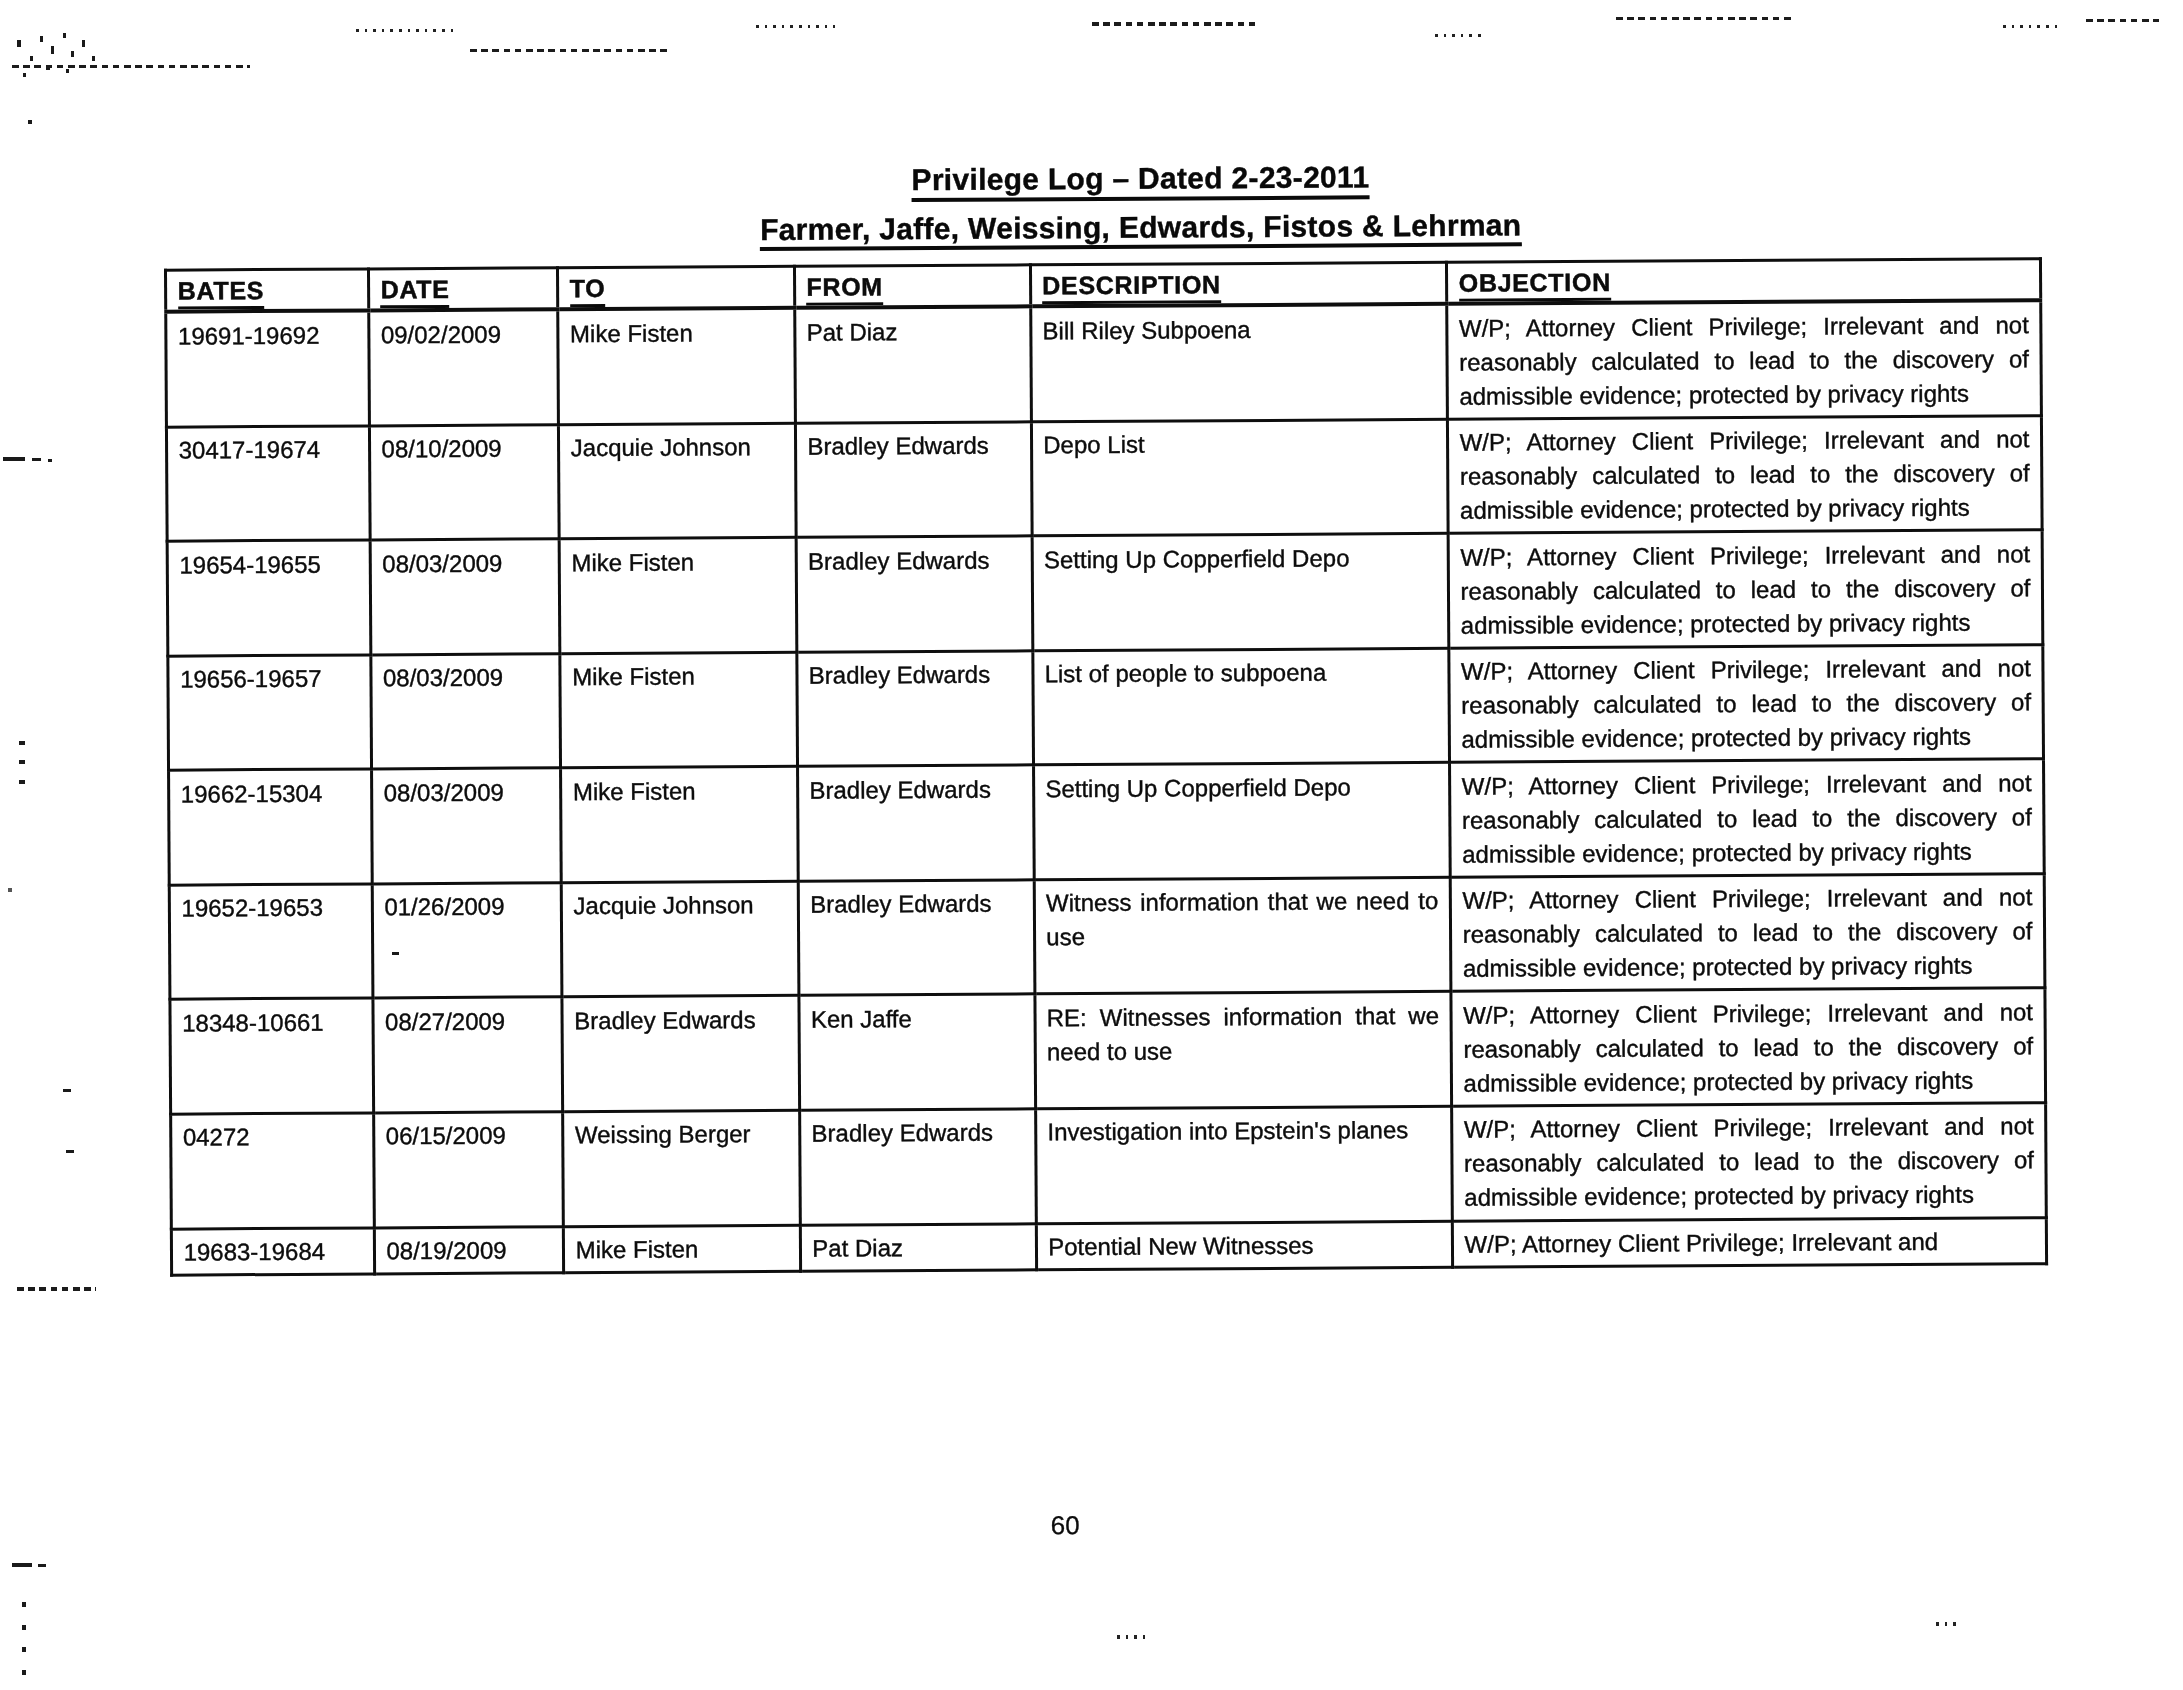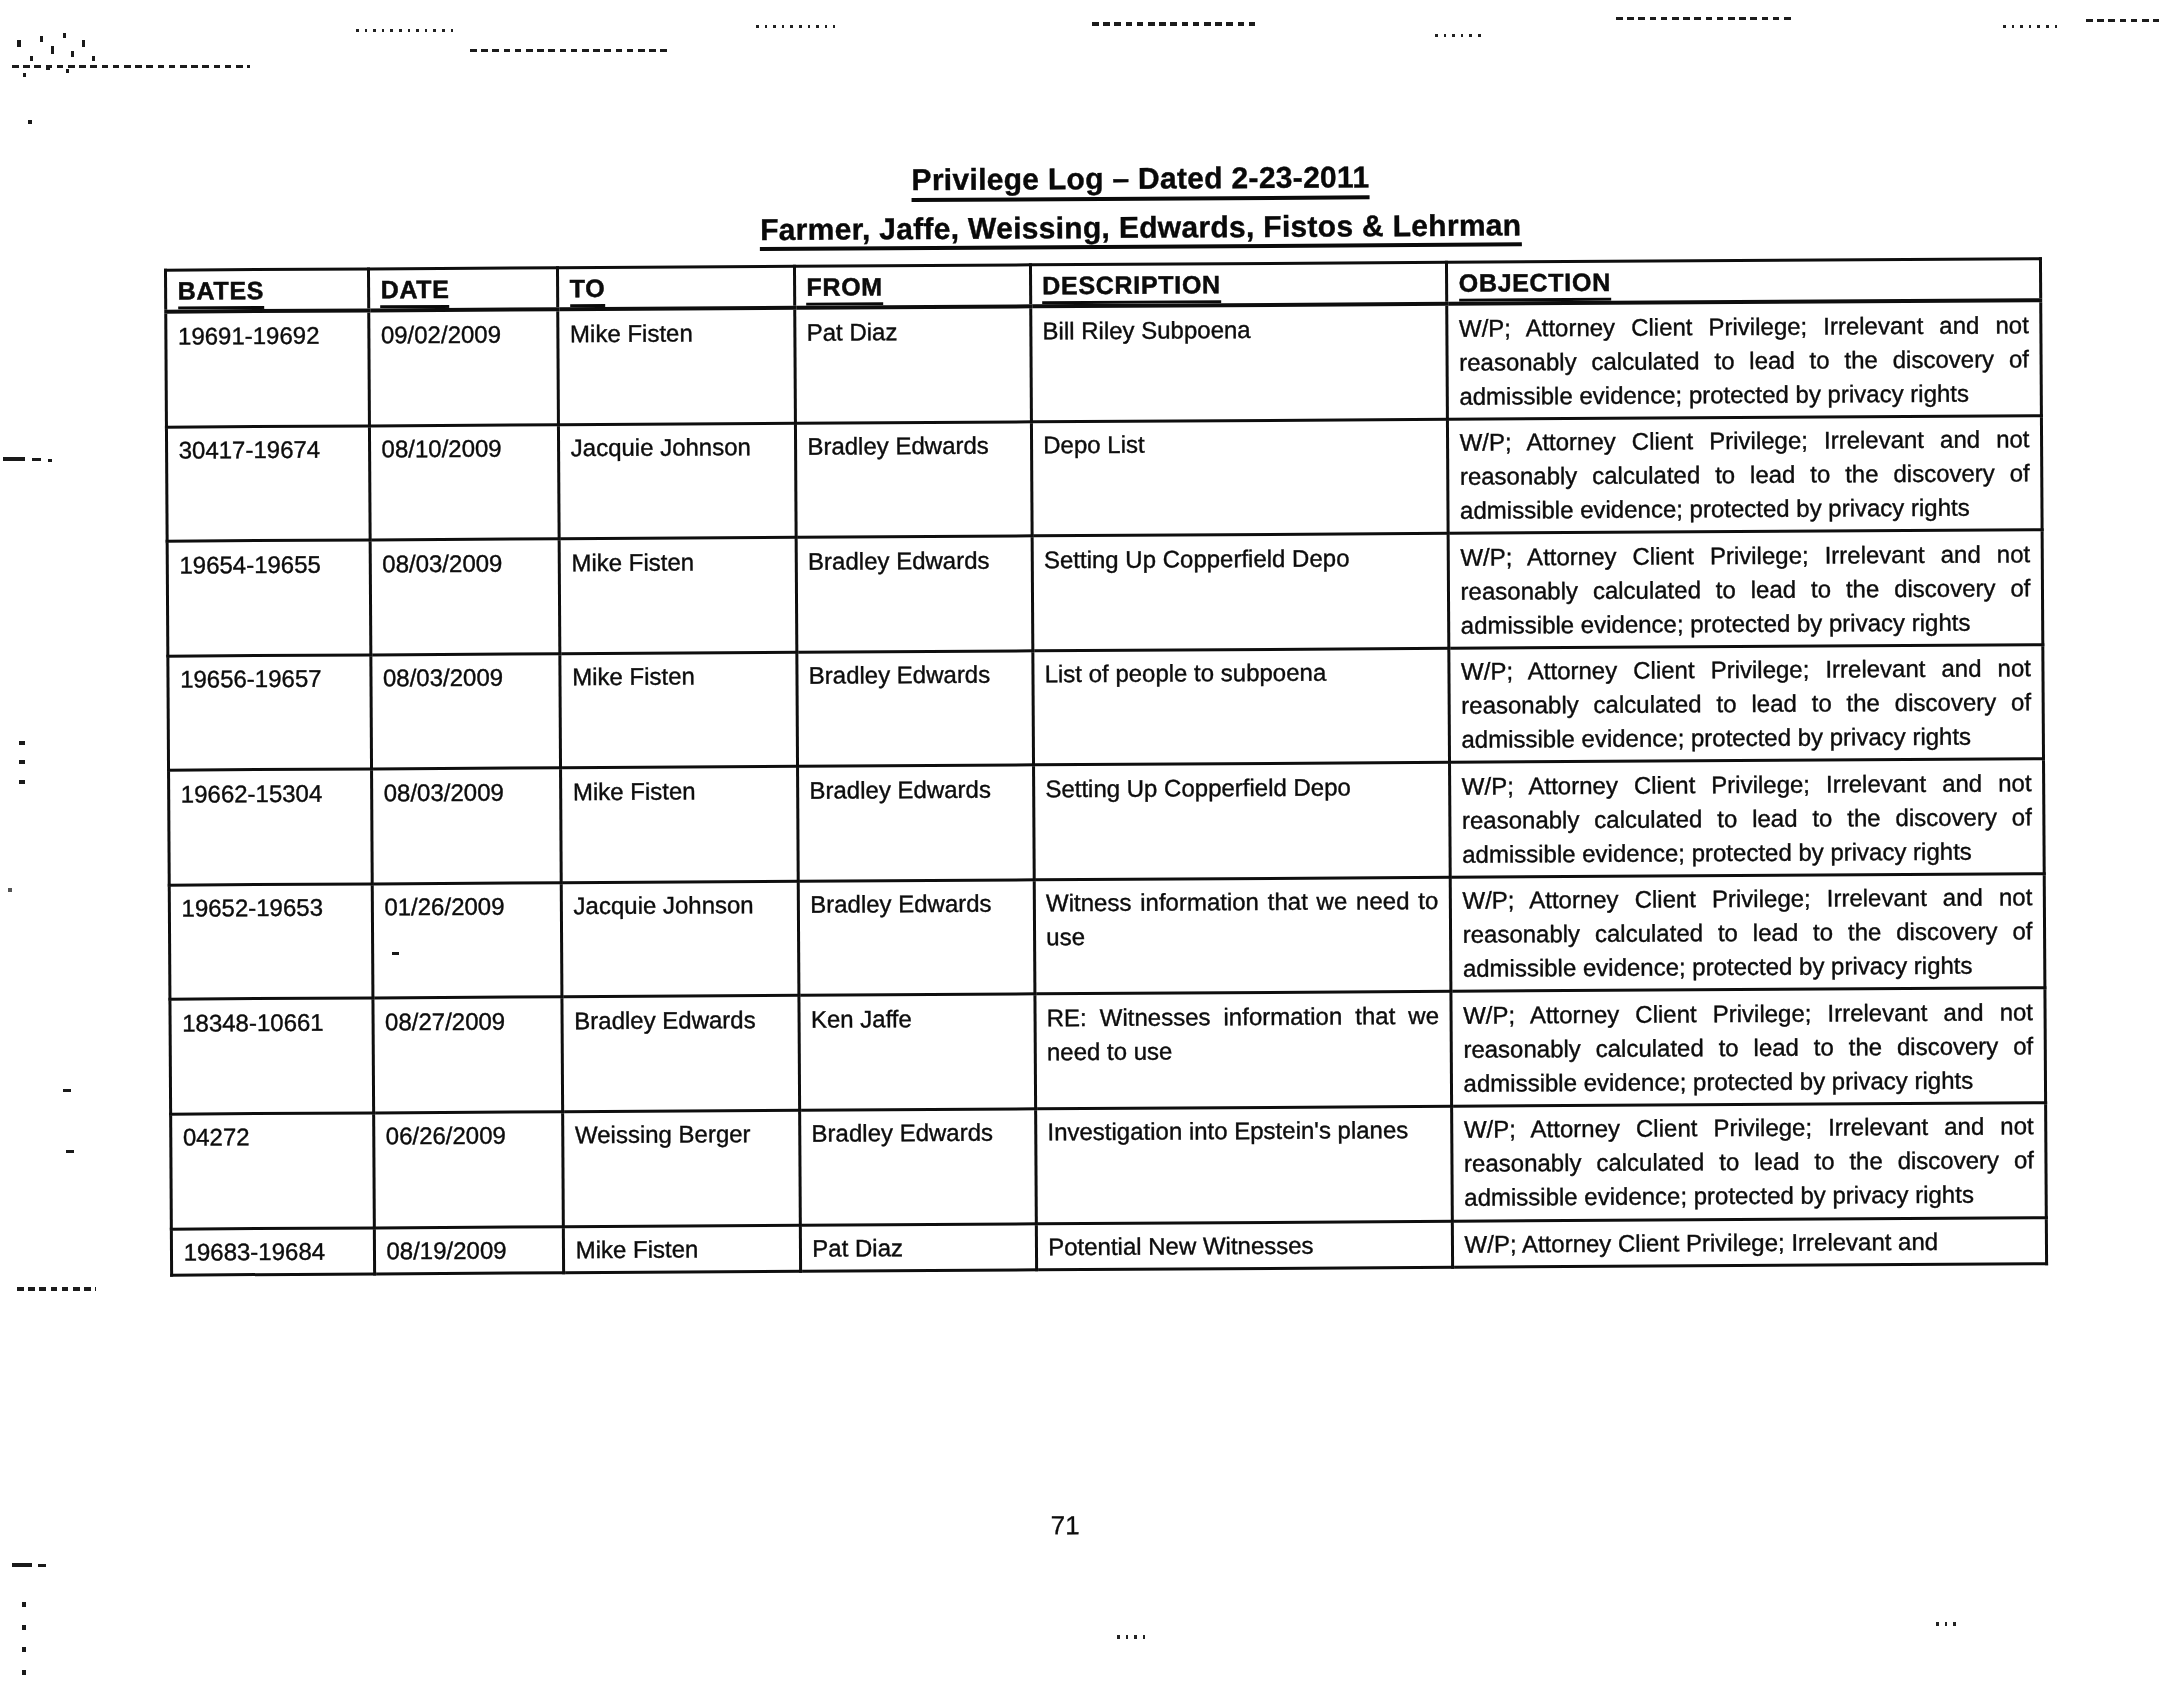--- a/index.html
+++ b/index.html
@@ -244,33 +244,33 @@
           <tr>
     <td class="cell-bates">18348-10661</td>
     <td class="cell-date">08/27/2009</td>
     <td class="cell-to">Bradley Edwards</td>
     <td class="cell-from">Ken Jaffe</td>
     <td class="cell-description">RE: Witnesses information that we need to use</td>
     <td class="cell-objection">W/P; Attorney Client Privilege; Irrelevant and not reasonably calculated to lead to the discovery of admissible evidence; protected by privacy rights</td>
   </tr>
           <tr>
     <td class="cell-bates">04272</td>
-    <td class="cell-date">06/26/2009</td>
+    <td class="cell-date">06/15/2009</td>
     <td class="cell-to">Weissing Berger</td>
     <td class="cell-from">Bradley Edwards</td>
     <td class="cell-description">Investigation into Epstein's planes</td>
     <td class="cell-objection">W/P; Attorney Client Privilege; Irrelevant and not reasonably calculated to lead to the discovery of admissible evidence; protected by privacy rights</td>
   </tr>
           <tr>
     <td class="cell-bates">19683-19684</td>
     <td class="cell-date">08/19/2009</td>
     <td class="cell-to">Mike Fisten</td>
     <td class="cell-from">Pat Diaz</td>
     <td class="cell-description">Potential New Witnesses</td>
     <td class="cell-objection">W/P; Attorney Client Privilege; Irrelevant and</td>
   </tr>
         </tbody>
     </table>
   </div>
 
-  <div class="page-number">71</div>
+  <div class="page-number">60</div>
 </div>
 
 
 </body></html>

